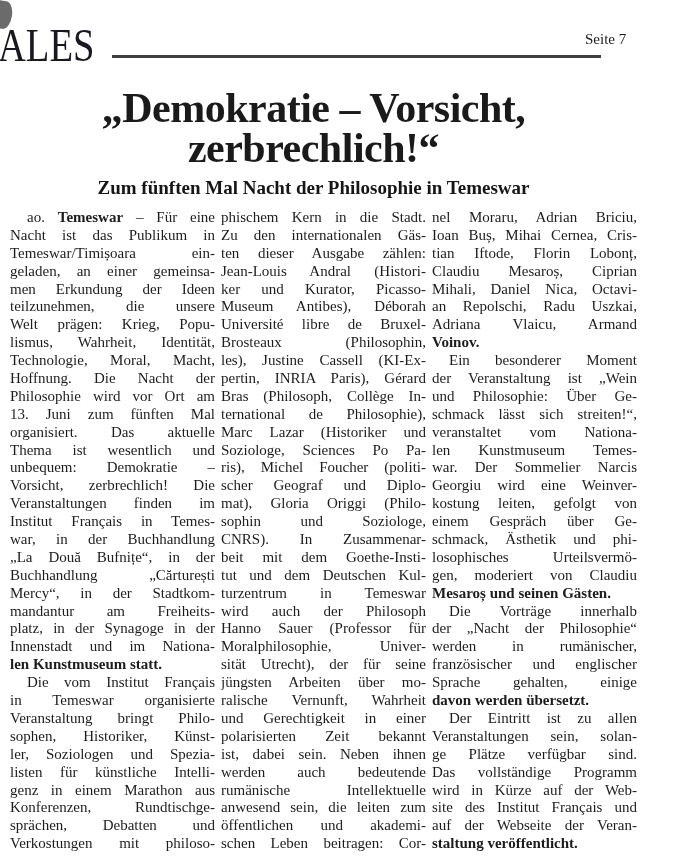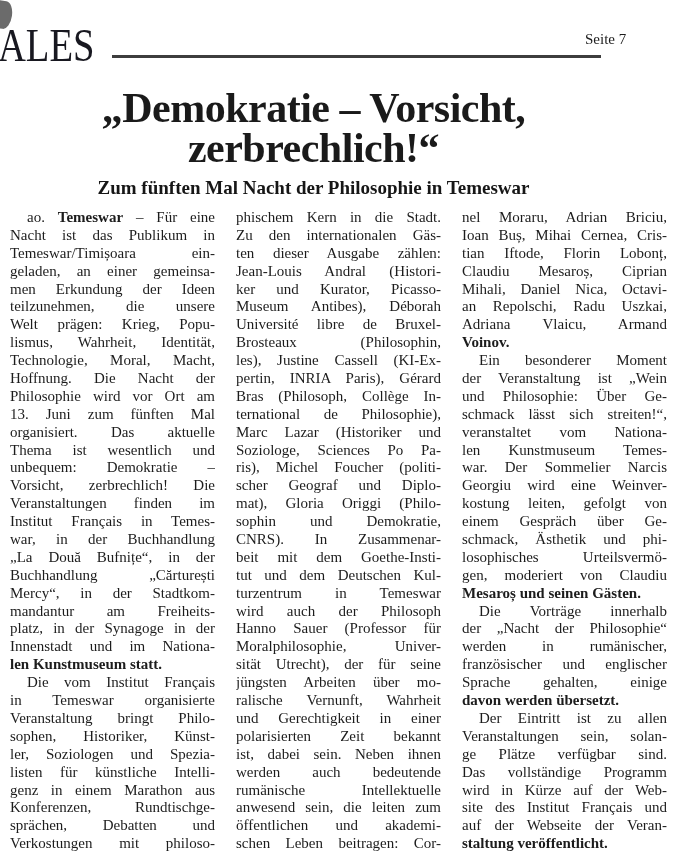--- a/index.html
+++ b/index.html
@@ -40,21 +40,21 @@
   .headline{
     font-size:42px;line-height:40px;font-weight:700;
     letter-spacing:-0.5px;color:#1a1a1a;margin:0;
   }
   .subtitle{
     margin:9px 0 0 0;font-size:19px;font-weight:700;color:#161616;
   }
   
   .columns{
     position:absolute;left:10px;top:209px;width:657px;
-    display:flex;gap:21px;
+    display:flex;gap:6px;
   }
   .col{width:205px;flex:0 0 205px;}
   .line{
     font-size:15px;line-height:17.9px;height:17.9px;
     text-align:justify;text-align-last:justify;
     white-space:nowrap;overflow:hidden;color:#1c1c1c;
   }
   .line.indent{padding-left:17px;}
   .line.endline{text-align:center;text-align-last:left;font-weight:bold;}
   .line b{font-weight:700;}
@@ -130,21 +130,21 @@
         <div class="line">Brosteaux (Philosophin,</div>
         <div class="line">les), Justine Cassell (KI-Ex-</div>
         <div class="line">pertin, INRIA Paris), Gérard</div>
         <div class="line">Bras (Philosoph, Collège In-</div>
         <div class="line">ternational de Philosophie),</div>
         <div class="line">Marc Lazar (Historiker und</div>
         <div class="line">Soziologe, Sciences Po Pa-</div>
         <div class="line">ris), Michel Foucher (politi-</div>
         <div class="line">scher Geograf und Diplo-</div>
         <div class="line">mat), Gloria Origgi (Philo-</div>
-        <div class="line">sophin und Demokratie,</div>
+        <div class="line">sophin und Soziologe,</div>
         <div class="line">CNRS). In Zusammenar-</div>
         <div class="line">beit mit dem Goethe-Insti-</div>
         <div class="line">tut und dem Deutschen Kul-</div>
         <div class="line">turzentrum in Temeswar</div>
         <div class="line">wird auch der Philosoph</div>
         <div class="line">Hanno Sauer (Professor für</div>
         <div class="line">Moralphilosophie, Univer-</div>
         <div class="line">sität Utrecht), der für seine</div>
         <div class="line">jüngsten Arbeiten über mo-</div>
         <div class="line">ralische Vernunft, Wahrheit</div>

